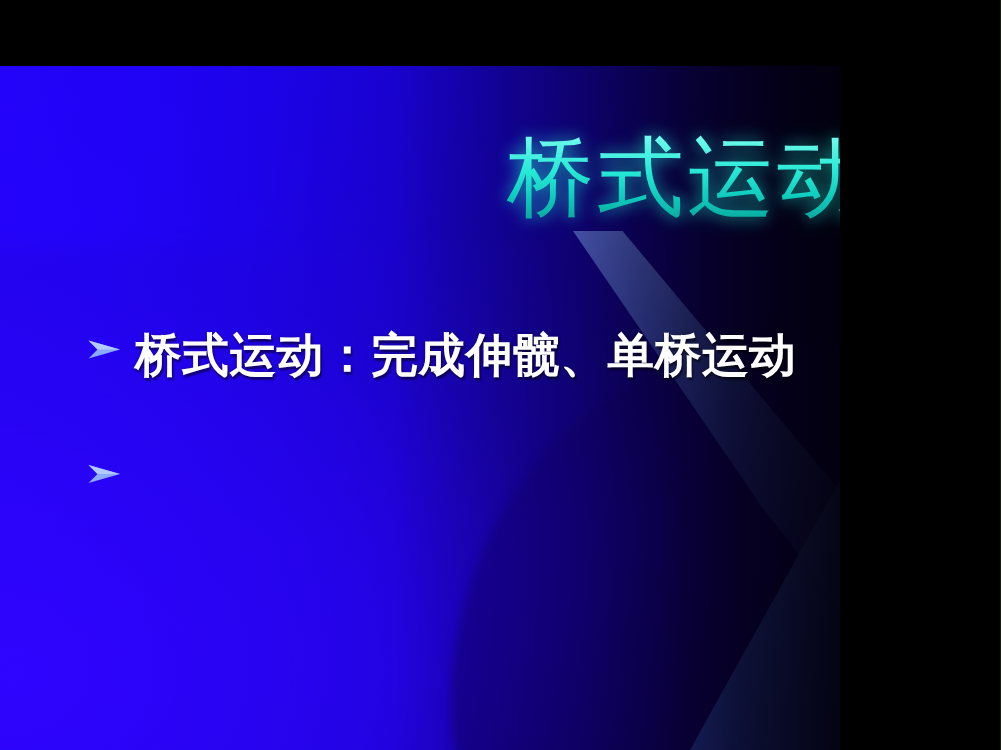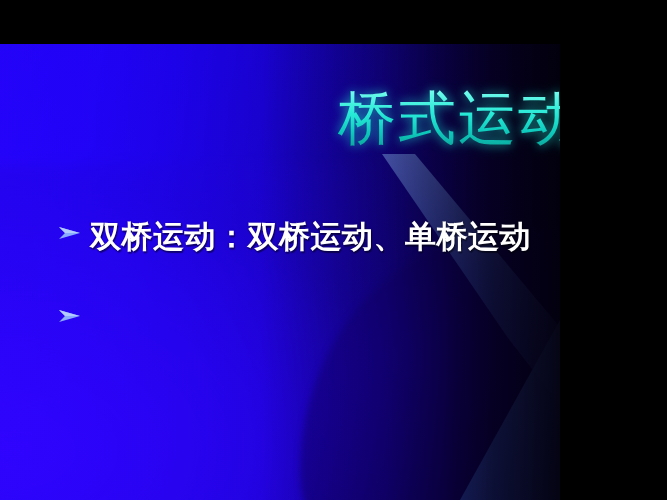--- a/index.html
+++ b/index.html
@@ -250,21 +250,21 @@
 
   <div class="body">
 
     <div class="bullet">
       <span class="bullet-marker">
         <svg width="26" height="18" viewBox="0 0 26 18" aria-hidden="true">
           <path d="M1 3 L22 9 L1 15 L7 9 Z" fill="#8fb4ff" opacity="0.95"></path>
           <path d="M1 3 L22 9 L7 9 Z" fill="#b9d0ff" opacity="0.85"></path>
         </svg>
       </span>
-      <span class="bullet-text">双桥运动：双桥运动、单桥运动</span>
+      <span class="bullet-text">桥式运动：完成伸髋、单桥运动</span>
     </div>
 
     <div class="bullet">
       <span class="bullet-marker">
         <svg width="26" height="18" viewBox="0 0 26 18" aria-hidden="true">
           <path d="M1 3 L22 9 L1 15 L7 9 Z" fill="#8fb4ff" opacity="0.95"></path>
           <path d="M1 3 L22 9 L7 9 Z" fill="#b9d0ff" opacity="0.85"></path>
         </svg>
       </span>
     </div>

